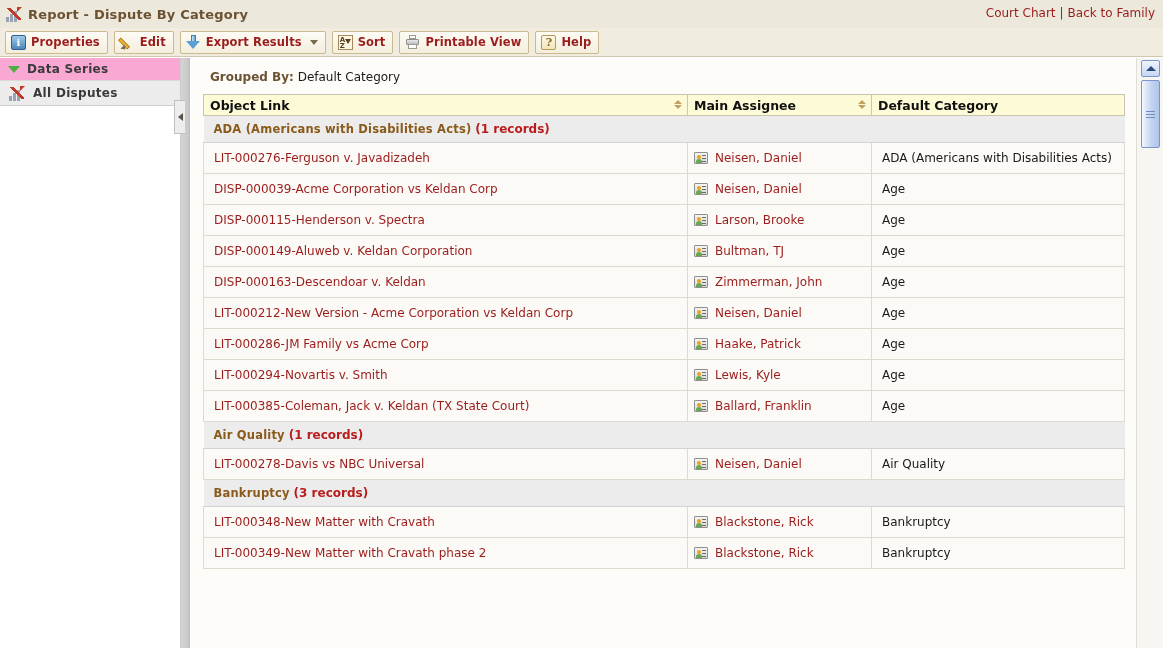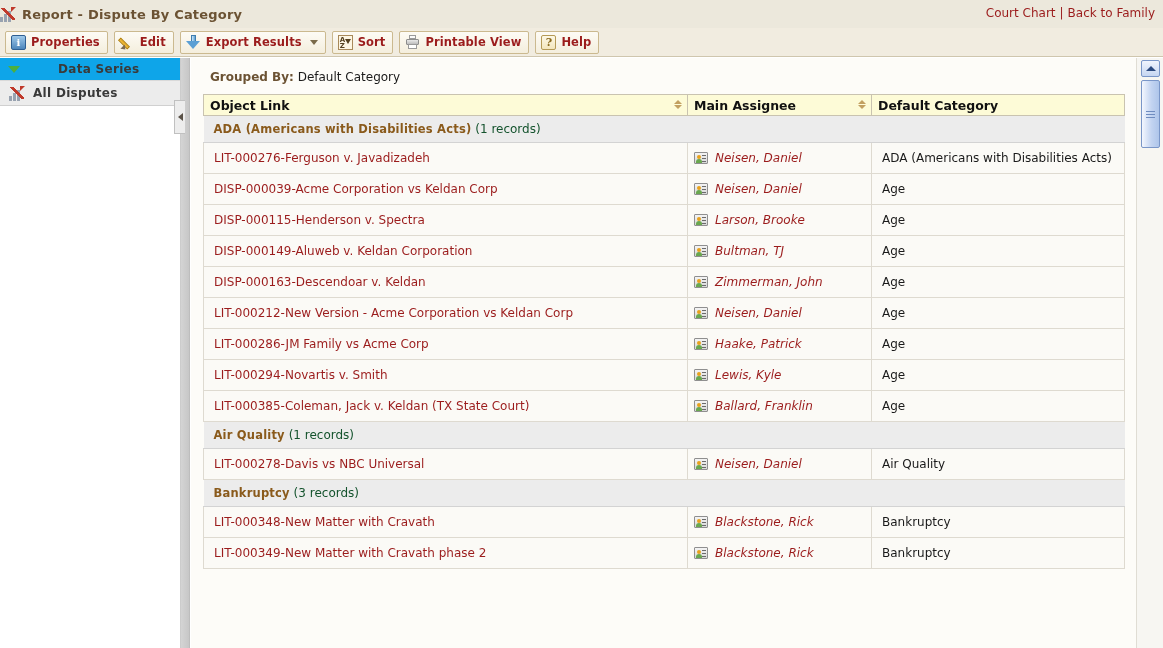--- a/index.html
+++ b/index.html
@@ -16,21 +16,21 @@
   }
 
   
   .titlebar {
     position: absolute; left: 0; top: 0;
     width: 1163px; height: 28px;
     background: #ece8dc;
     border-bottom: 1px solid #d8d2c0;
     display: flex; align-items: center;
   }
-  .title-left { display: flex; padding-left: 0; }
+  .title-left { display: flex; padding-left: 6px; }
   .title-text {
     font-size: 13px; font-weight: bold; color: #6b5233;
     letter-spacing: 0.2px;
     margin-left: 6px;
   }
   .title-right {
     position: absolute; right: 8px; top: 6px;
     font-size: 12px; color: #9b1c1c;
   }
   .title-right a {
@@ -152,24 +152,23 @@
   .sidebar {
     position: absolute; left: 0; top: 58px;
     width: 181px; height: 590px;
     background: #ffffff;
     border-right: 1px solid #cccccc;
     box-sizing: border-box;
   }
   .side-head {
     display:flex; align-items:center;
     height: 23px; padding-left: 8px;
-    background: #0ea5e9;
+    background: #f9a8d4;
     border-bottom: 1px solid #d9d9d9;
     box-sizing: border-box;
-    gap: 31px;
   }
   .side-head-label {
     font-size: 12px; font-weight: bold; color: #3a3a3a;
     margin-left: 7px; letter-spacing: .3px;
   }
   .tri-down {
     width:0;height:0;
     border-left:6px solid transparent;border-right:6px solid transparent;
     border-top:7px solid #4caf3f;
   }
@@ -264,36 +263,36 @@
   tr.group-row td {
     background: #ececec;
     border-top: 1px solid #d3d3d3;
     border-bottom: 1px solid #d3d3d3;
     height: 24px;
     padding-left: 10px;
     font-size: 12px;
     color: #444;
   }
   .grp-name { color: #8a5a1b; font-weight: bold; font-size: 11.5px; letter-spacing:.2px;}
-  .grp-count { color: #14532d; font-weight: normal; font-size: 12px; }
+  .grp-count { color: #b91c1c; font-weight: bold; font-size: 12px; }
 
   tr.data-row td {
     background: #fbfaf6;
     border: 1px solid #dedad0;
     height: 30px;
     font-size: 12px;
     color: #1a1a1a;
     padding: 0 6px 0 10px;
     white-space: nowrap;
     overflow: hidden;
   }
   tr.data-row td.c-link a {
     color: #9b1c1c; text-decoration: none; cursor: pointer; font-size: 12px;
   }
-  td.c-assignee { padding-left: 6px !important; font-style: italic; }
+  td.c-assignee { padding-left: 6px !important; }
   .assignee-cell { display:flex; align-items:center; }
   .assignee-cell a {
     color: #9b1c1c; text-decoration: none; cursor:pointer;
     font-size: 12px; margin-left: 7px;
   }
   .ic-card {
     width:14px;height:12px; position:relative; flex:0 0 auto;
     background: linear-gradient(to bottom,#f4f4f4,#d8d8d8);
     border:1px solid #8f8f8f; box-sizing:border-box; border-radius:1px;
   }

